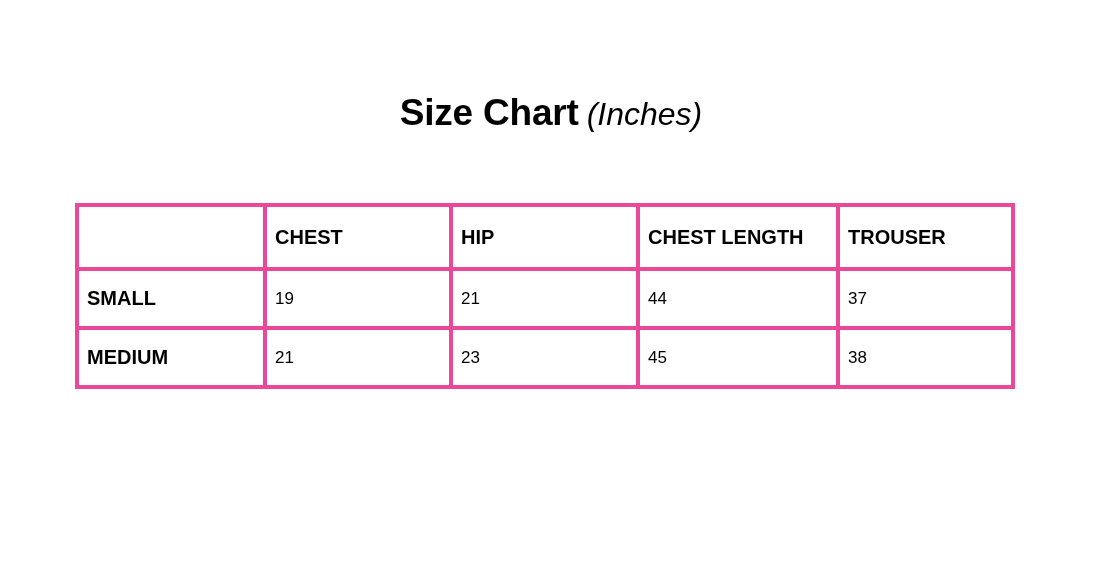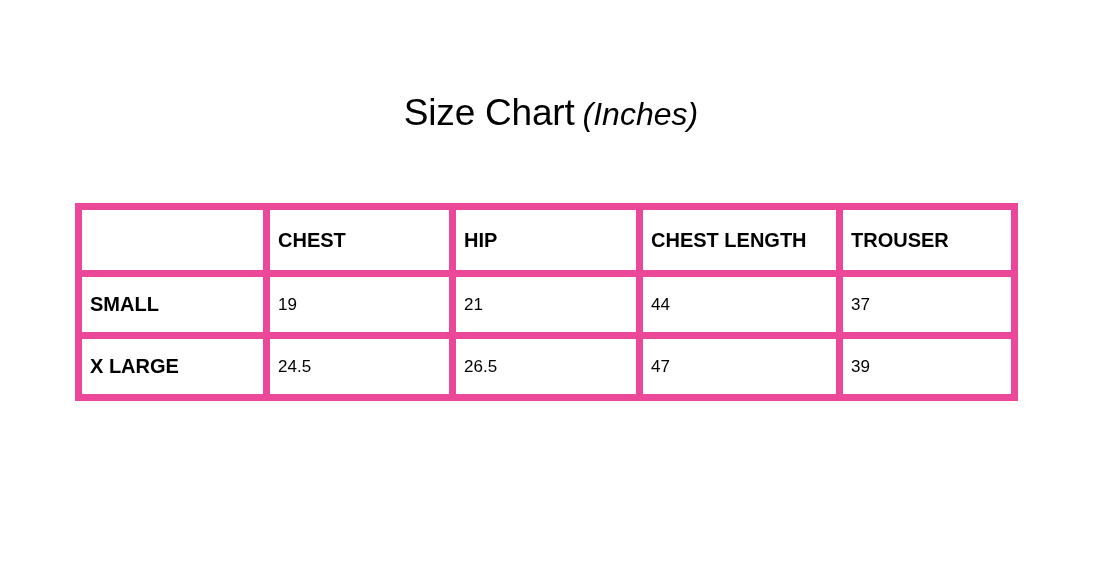--- a/index.html
+++ b/index.html
@@ -26,40 +26,40 @@
   .title-block {
     position: absolute;
     left: 0;
     top: 92px;
     width: 1102px;
     text-align: center;
     white-space: nowrap;
   }
   .title-main {
     font-size: 37px;
-    font-weight: normal;
+    font-weight: bold;
     letter-spacing: -0.2px;
   }
   .title-sub {
     font-size: 32px;
     font-style: italic;
     font-weight: normal;
     margin-left: 8px;
   }
   table.size-chart {
     position: absolute;
     left: 75px;
     top: 203px;
     width: 936px;
     border-collapse: collapse;
     table-layout: fixed;
   }
   table.size-chart td,
   table.size-chart th {
-    border: 7px solid #ec4899;
+    border: 4px solid #ec4899;
     padding: 8px;
     vertical-align: middle;
   }
   col.c0 { width: 188px; }
   col.c1 { width: 186px; }
   col.c2 { width: 187px; }
   col.c3 { width: 200px; }
   col.c4 { width: 175px; }
 
   .hdr-cell {
@@ -117,22 +117,22 @@
     </thead>
     <tbody>
       <tr>
         <td class="row-label">SMALL</td>
         <td class="val-cell">19</td>
         <td class="val-cell">21</td>
         <td class="val-cell">44</td>
         <td class="val-cell">37</td>
       </tr>
       <tr>
-        <td class="row-label">X LARGE</td>
-        <td class="val-cell">24.5</td>
-        <td class="val-cell">26.5</td>
-        <td class="val-cell">47</td>
-        <td class="val-cell">39</td>
+        <td class="row-label">MEDIUM</td>
+        <td class="val-cell">21</td>
+        <td class="val-cell">23</td>
+        <td class="val-cell">45</td>
+        <td class="val-cell">38</td>
       </tr>
     </tbody>
   </table>
 
 </div>
 
 </body></html>

